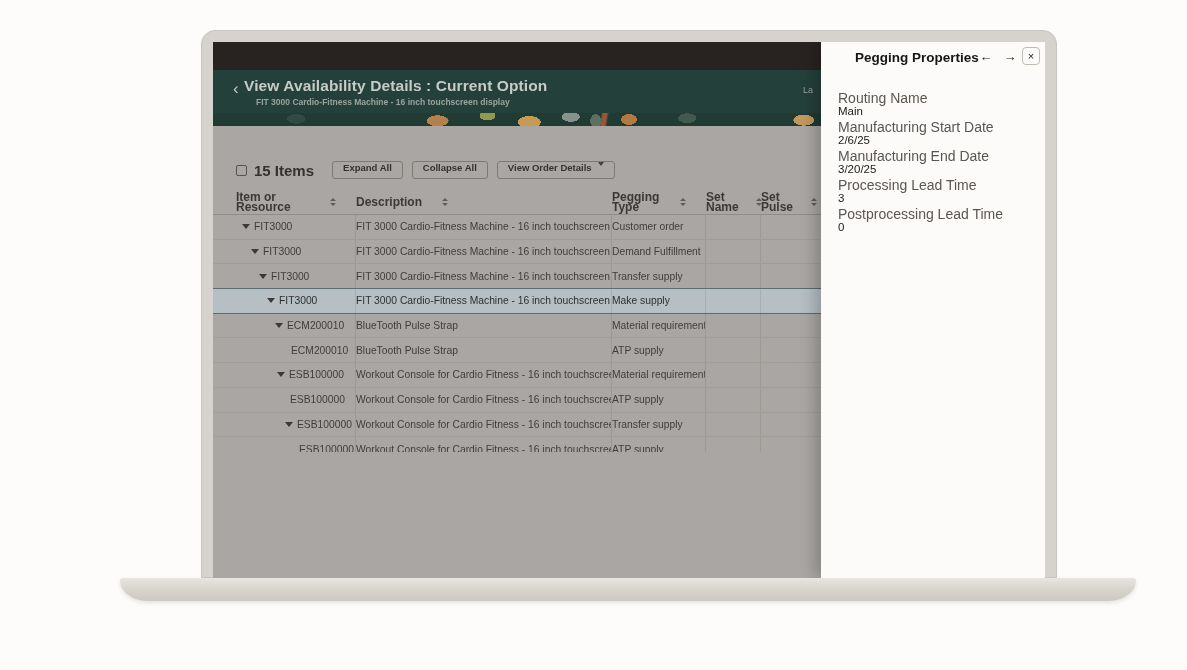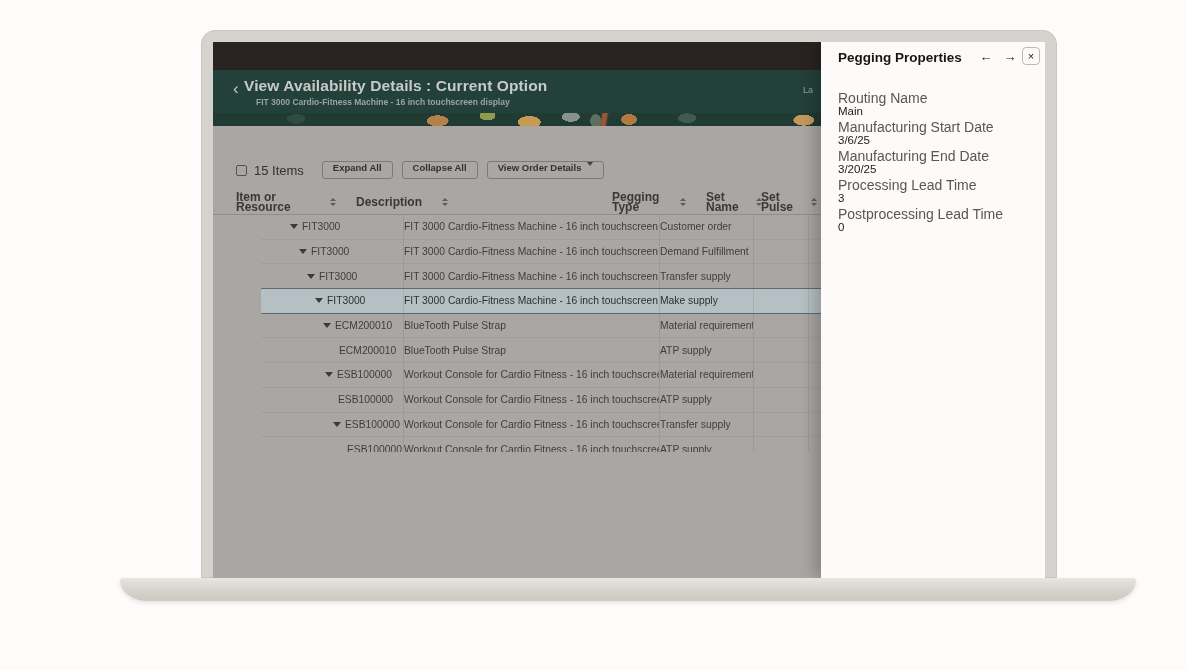--- a/index.html
+++ b/index.html
@@ -35,50 +35,50 @@
       radial-gradient(ellipse 17px 9px at 71% 55%, #c2995d 0 60%, transparent 61%),
       radial-gradient(ellipse 15px 8px at 10% 45%, #2e4c43 0 60%, transparent 61%),
       radial-gradient(ellipse 15px 8px at 88% 45%, #2e4c43 0 60%, transparent 61%),
       #203a34; }
 
   
   .content { position:absolute; left:0; top:84px; width:832px; height:452px; background:#a9a6a3; }
 
   .toolbar { position:absolute; left:23px; top:35px; height:18px; display:flex; align-items:center; }
   .checkbox { width:11px; height:11px; border:1.5px solid #55524e; border-radius:2px; background:transparent; }
-  .items-label { margin-left:7px; font-size:13px; font-weight:normal; color:#34312e; }
+  .items-label { margin-left:7px; font-size:15px; font-weight:bold; color:#34312e; }
   .btn { margin-left:9px; height:18px; padding:0 10px; display:flex; align-items:flex-start; gap:6px;
          border:1px solid #7d7a76; border-radius:3px; background:transparent;
          font-size:9.5px; font-weight:bold; color:#34312e; white-space:nowrap; }
   .btn.first { margin-left:18px; }
   .dd-caret { width:0; height:0; border-left:3.5px solid transparent; border-right:3.5px solid transparent; border-top:4px solid #45423e; }
 
   .grid { display:grid; grid-template-columns:143px 256px 94px 55px 61px; width:609px; }
   .thead { position:absolute; left:0; top:63px; height:26px; align-items:center; border-bottom:1px solid #8f8c89; }
   .th { display:flex; align-items:center; gap:20px; font-size:12px; font-weight:bold; color:#3b3835; line-height:10px; padding-right:20px; }
   .th:first-child { padding-left:23px; }
   .sort { display:inline-flex; flex-direction:column; gap:2px; flex:0 0 auto; }
   .sort i { display:block; width:0; height:0; border-left:3px solid transparent; border-right:3px solid transparent; }
   .sort .up { border-bottom:3.5px solid #615e5a; }
   .sort .dn { border-top:3.5px solid #615e5a; }
 
   .rows { position:absolute; left:0; top:89px; width:609px; height:237px; overflow:hidden; }
-  .row { height:24.7px; align-items:center; border-bottom:1px solid #a19e9a; cursor:default;margin-left:48px; }
+  .row { height:24.7px; align-items:center; border-bottom:1px solid #a19e9a; cursor:default; }
   .cell { font-size:10.3px; color:#403d3a; white-space:nowrap; overflow:hidden; padding-right:6px;
           border-right:1px solid rgba(70,67,64,0.13); height:100%; display:flex; align-items:center; }
   .cell:last-child { border-right:none; }
   .caret { width:0; height:0; border-left:4px solid transparent; border-right:4px solid transparent; border-top:5px solid #3c3936; margin-right:4px; flex:0 0 auto; }
   .row.selected { background:#b5bfc4; border-top:1px solid #5c6b71; border-bottom:1px solid #5c6b71; height:25.7px; margin-top:-1px; }
   .row.selected .cell { color:#2c3033; }
 
   
   .panel { position:absolute; right:0; top:0; width:224px; height:536px; background:#fcfbf9;
            box-shadow:-7px 0 14px rgba(0,0,0,0.20); }
   .panel-head { position:relative; height:30px; }
-  .panel-title { position:absolute; left:17px; top:8px; font-size:13.5px; font-weight:bold; color:#181512; white-space:nowrap; }
+  .panel-title { position:absolute; left:34px; top:8px; font-size:13.5px; font-weight:bold; color:#181512; white-space:nowrap; }
   .nav-arrow { position:absolute; top:7px; width:16px; height:16px; font-size:13px; color:#1d1a17; text-align:center; line-height:16px; background:none; border:none; }
   .arrow-prev { left:157px; } .arrow-next { left:181px; }
   .close-btn { position:absolute; left:201px; top:5px; width:18px; height:18px; border:1px solid #bfbab4; border-radius:4px;
                background:#fcfbf9; font-size:11px; color:#1d1a17; line-height:15px; text-align:center; }
   .fields { padding:22px 17px 0 17px; }
   .field { margin-bottom:5px; }
   .f-label { font-size:14px; color:#5b5651; line-height:9px; }
   .f-value { font-size:11.5px; color:#21201d; line-height:14px; margin-top:1px; }
 </style>
 </head>
@@ -275,21 +275,21 @@
         <button class="close-btn">×</button>
       </div>
       <div class="fields" id="fields">
   <div class="field">
     <div class="f-label">Routing Name</div>
     <div class="f-value">Main</div>
   </div>
 
   <div class="field">
     <div class="f-label">Manufacturing Start Date</div>
-    <div class="f-value">3/6/25</div>
+    <div class="f-value">2/6/25</div>
   </div>
 
   <div class="field">
     <div class="f-label">Manufacturing End Date</div>
     <div class="f-value">3/20/25</div>
   </div>
 
 
   <div class="field">
     <div class="f-label">Processing Lead Time</div>

